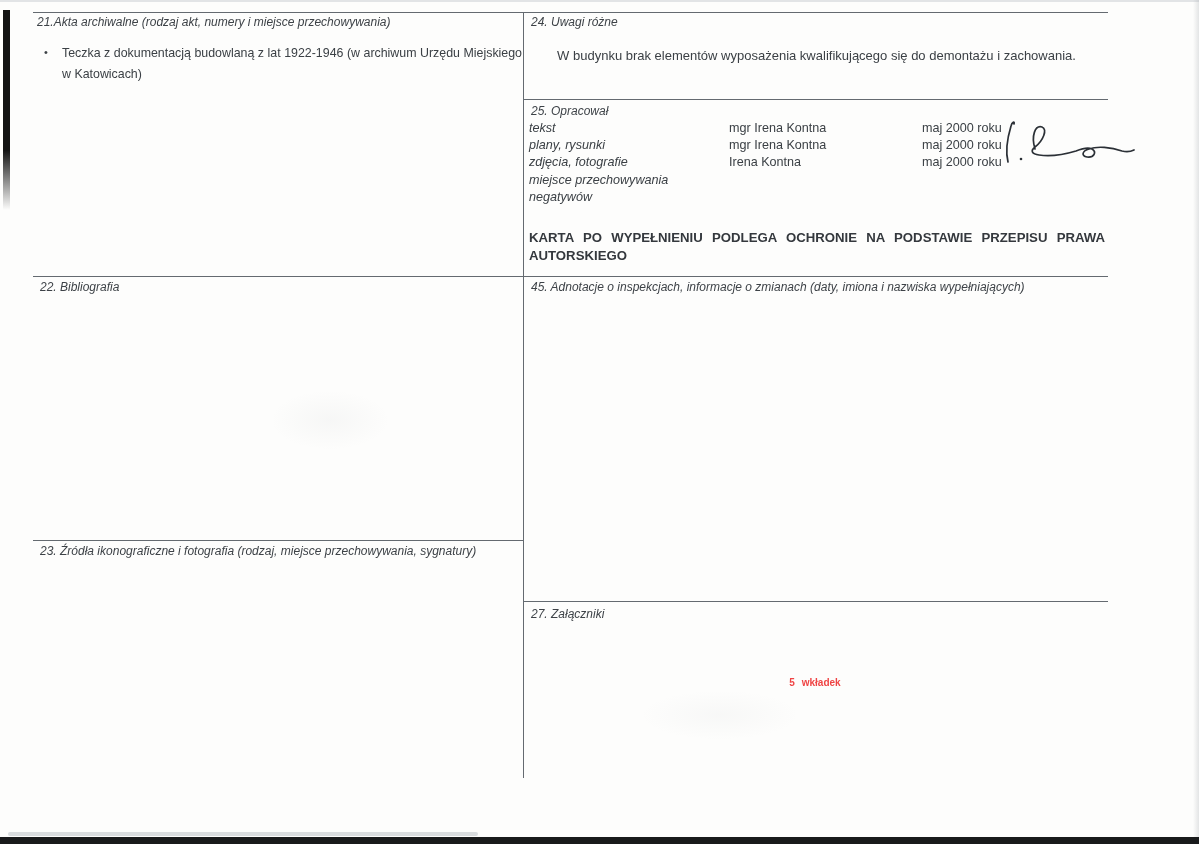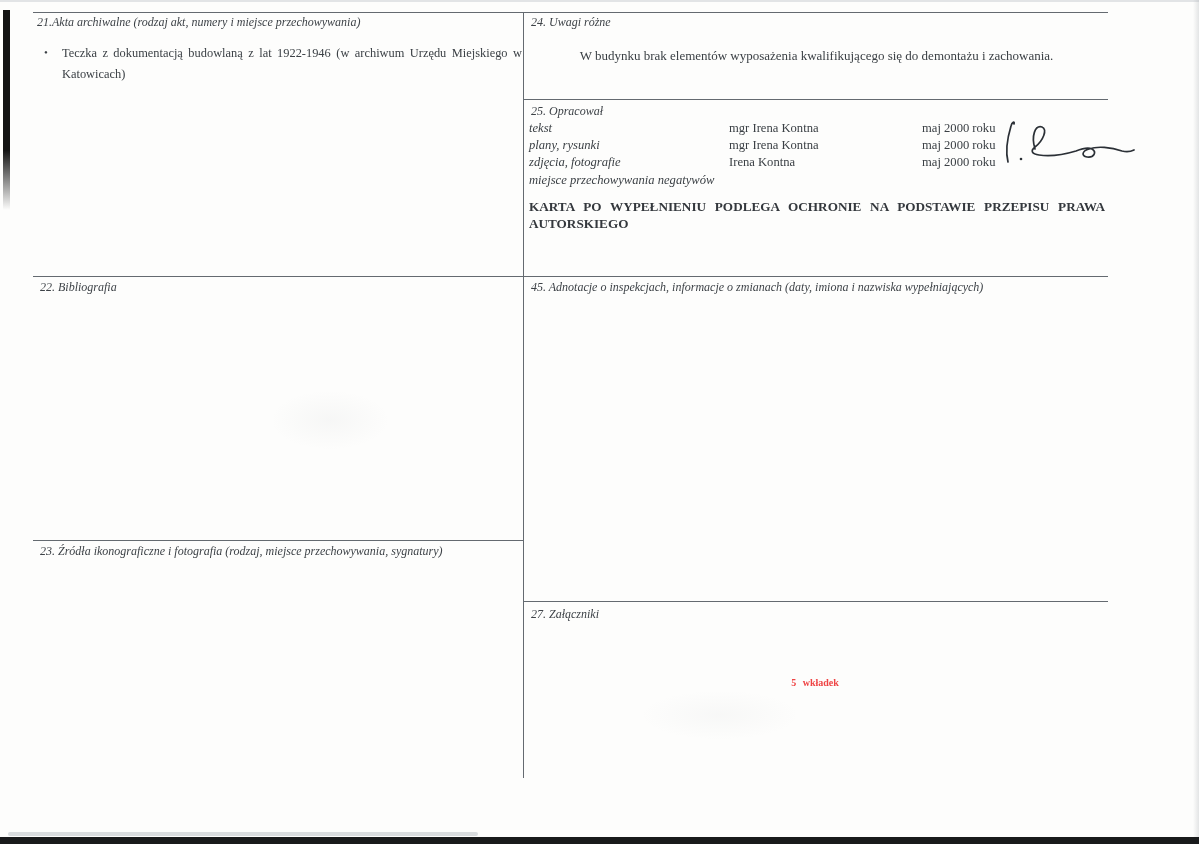--- a/index.html
+++ b/index.html
@@ -1,21 +1,21 @@
 <!DOCTYPE html>
 <html lang="pl"><head>
 <meta charset="utf-8">
 <style>
   html,body{margin:0;padding:0;background:#e8e8e8;}
   .page{
     position:relative;
     width:1199px;height:844px;
     background:#fdfdfc;
     overflow:hidden;
-    font-family:Liberation Serif, serif;
+    font-family:Liberation Sans, sans-serif;
     color:#3b4045;
   }
   
   .hline,.vline{position:absolute;background:#646a70;}
   .hline{height:1px;}
   .vline{width:1px;}
   .line-top{left:33px;top:12px;width:1075px;}
   .line-divider{left:523px;top:12px;height:766px;}
   .line-s25{left:524px;top:99px;width:584px;}
   .line-s22s26{left:33px;top:276px;width:1075px;}
@@ -57,21 +57,21 @@
     font-size:12.4px;line-height:21px;text-align:justify;
   }
   .s21-bullet{position:absolute;left:44px;top:46px;font-size:11px;}
   .s24-text{left:529px;top:47px;width:575px;text-align:center;}
   .s25-block{position:absolute;left:529px;top:120px;width:576px;font-size:12.6px;line-height:17.2px;}
   .s25-row{display:grid;grid-template-columns:200px 193px 1fr;}
   .s25-row .lbl{font-style:italic;}
   .s25-row-neg{display:grid;grid-template-columns:200px 1fr;}
   .s25-row-neg .val{text-align:justify;}
   .s25-notice{
-    margin-top:9px;font-weight:bold;font-size:13.2px;line-height:17.5px;
+    margin-top:23px;font-weight:bold;font-size:13.2px;line-height:17.5px;
     text-align:justify;color:#34383d;
   }
   .s27-value{
     position:absolute;left:523px;top:637px;width:584px;
     text-align:center;font-weight:bold;font-size:10px;word-spacing:4px;color:#ef4444;margin-top:40px;
   }
   .signature{position:absolute;left:990px;top:114px;width:148px;height:64px;}
 </style>
 </head>
 <body>

